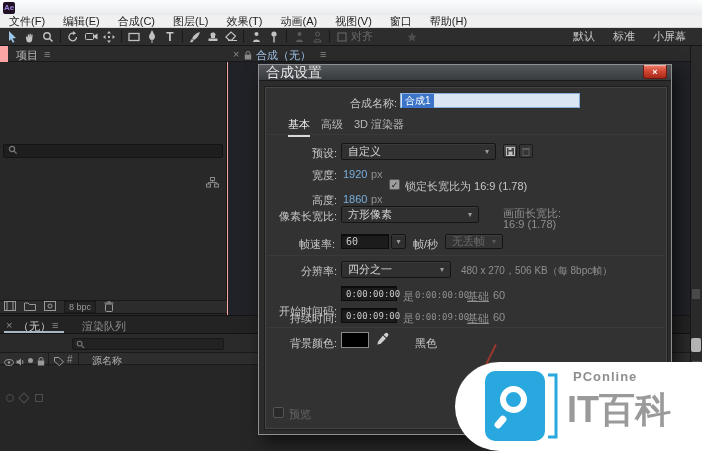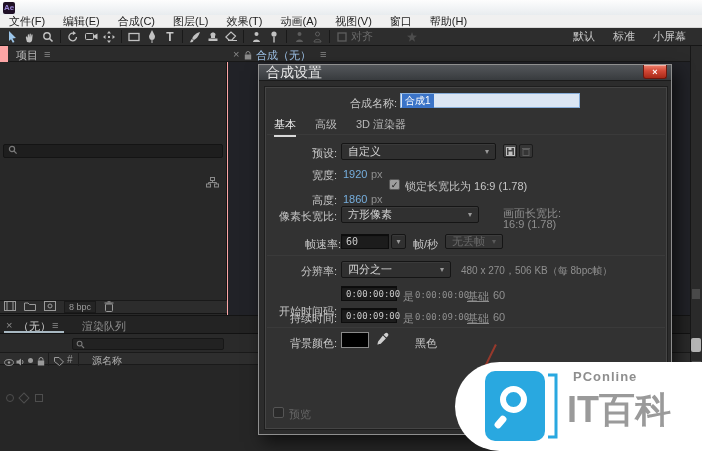--- a/index.html
+++ b/index.html
@@ -304,21 +304,21 @@
       <span>合成设置</span>
     </div>
     <div class="dclose">×</div>
     <div class="innerPanel"></div>
 
     <div class="flabel" style="left:48px;top:31px;width:90px">合成名称:</div>
     <div class="nameinp" style="left:141px;top:28px;width:180px">
       <span class="sel">合成1</span>
     </div>
 
-    <div class="a" style="left:15px;top:52px;display:flex;gap:19px">
+    <div class="a" style="left:29px;top:52px;display:flex;gap:11px">
       <span class="dtab active">基本</span>
       <span class="dtab">高级</span>
       <span class="dtab">3D 渲染器</span>
     </div>
     <div class="sepline" style="left:8px;top:69px;width:398px"></div>
 
     <div class="flabel" style="left:8px;top:81px">预设:</div>
     <div class="dd a" style="left:82px;top:78px;width:155px">
       <span>自定义</span>
         <span class="ch">▾</span>
@@ -347,21 +347,21 @@
     <span class="a dim" style="left:112px;top:128px">px</span>
 
     <div class="flabel" style="left:8px;top:144px">像素长宽比:</div>
     <div class="dd a" style="left:82px;top:141px;width:138px">
       <span>方形像素</span>
         <span class="ch">▾</span>
     </div>
     <span class="a dim" style="left:244px;top:141px">画面长宽比:</span>
     <span class="a dim" style="left:244px;top:153px">16:9 (1.78)</span>
 
-    <div class="flabel" style="left:12px;top:172px">帧速率:</div>
+    <div class="flabel" style="left:6px;top:172px">帧速率:</div>
     <div class="inp a" style="left:82px;top:169px;width:48px;font-size:10px">60</div>
     <div class="dd a" style="left:132px;top:169px;width:15px;height:15px;padding:0 3px">
         <span class="ch" style="margin:0 auto">▾</span>
       </div>
     <span class="a" style="left:154px;top:172px;color:#c6c6c6">帧/秒</span>
     <div class="dd a" style="left:186px;top:169px;width:58px;height:15px;background:#343434;color:#686868">
       <span>无丢帧</span>
         <span class="ch" style="color:#5a5a5a">▾</span>
     </div>
     <div class="sepline" style="left:8px;top:190px;width:398px"></div>

